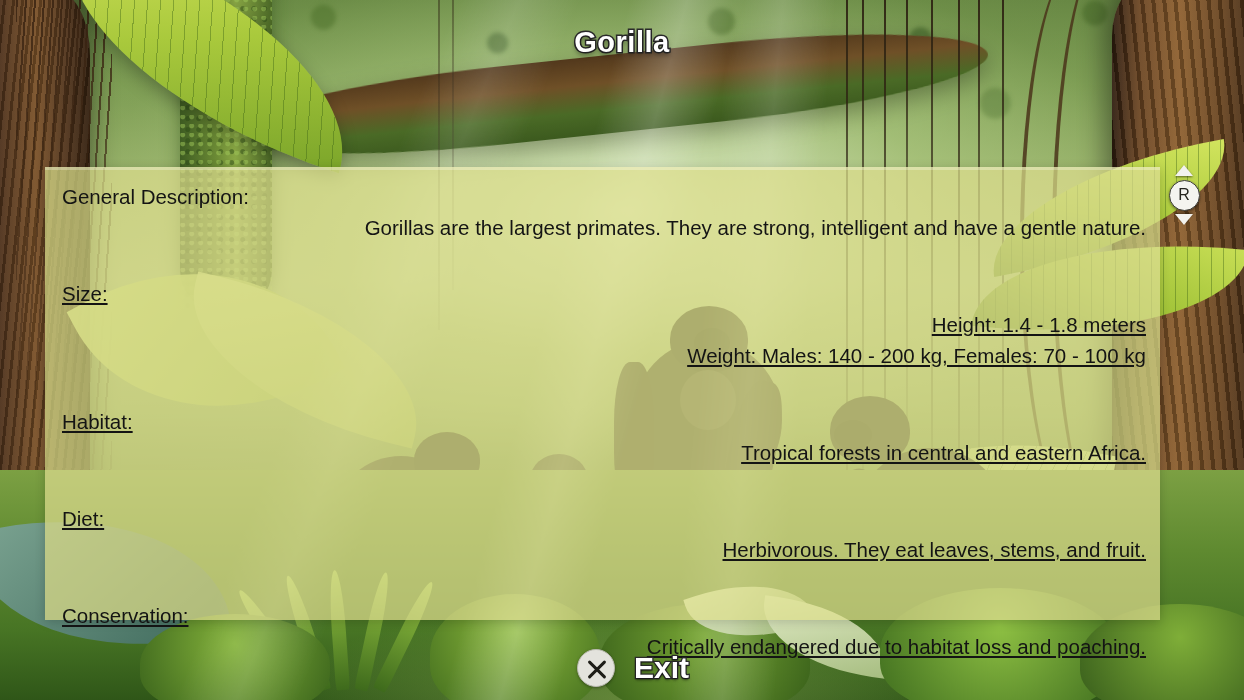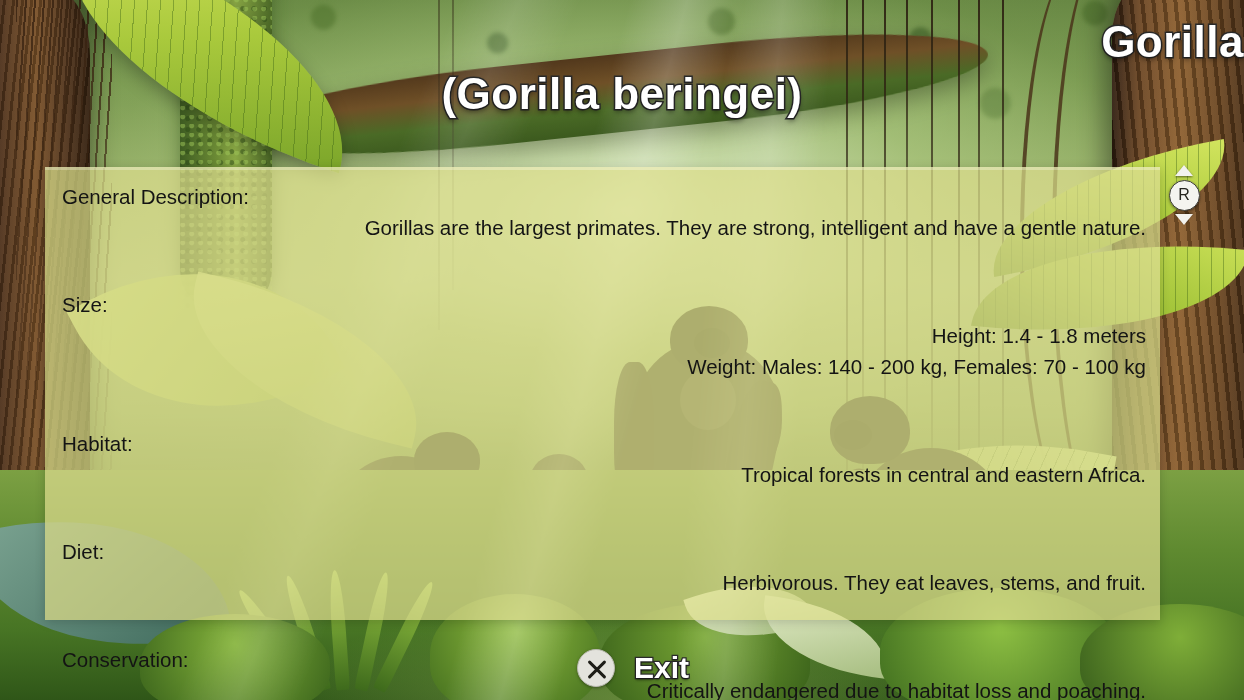--- a/index.html
+++ b/index.html
@@ -207,36 +207,36 @@
     background:rgba(255,255,255,.28);
   }
   .panel-inner{
     position:absolute; left:17px; top:14px; right:14px; bottom:10px;
     color:#141414;
     font-size:20.5px;
     line-height:31px;
     white-space:pre-wrap;
   }
   .sec{ margin:0; }
-  .sec + .sec{ margin-top:46px; }
+  .sec + .sec{ margin-top:35px;text-decoration:underline; }
   .sec-label{ display:block; }
   .sec-line{ display:block;text-align:right; }
 
   
   #title-block{
     position:absolute; left:0; top:16px; width:1244px;
     text-align:center; pointer-events:none;
   }
   .title-line{
     font-weight:bold; color:#ffffff; letter-spacing:.5px;
     -webkit-text-stroke:3px #2b2b2b;
     paint-order:stroke fill;
     text-shadow:0 3px 5px rgba(0,0,0,.45);
   }
-  #title-main{ font-size:44px; line-height:52px;text-align:right; }
+  #title-main{ font-size:29px; line-height:52px; }
   #title-sci{ font-size:44px; line-height:52px; }
 
   
   #r-control{
     position:absolute; left:1168px; top:165px; width:32px; height:60px;
     display:flex; flex-direction:column; align-items:center; justify-content:space-between;
   }
   .chev{ width:0; height:0; }
   .chev-up{
     border-left:9px solid transparent; border-right:9px solid transparent;
@@ -367,21 +367,20 @@
     <div class="bigleaf" style="left:690px;bottom:58px;width:120px;height:62px;background:linear-gradient(160deg,#dfe9c0,#9fb878);transform:rotate(-18deg);"></div>
     <div class="bigleaf" style="left:760px;bottom:30px;width:130px;height:66px;background:linear-gradient(160deg,#e3ecc8,#a6bd80);transform:rotate(8deg);"></div>
     <div class="shrub" style="left:880px;width:240px;height:126px;background:radial-gradient(circle at 50% 30%,#8ec043,#3c6a1d);"></div>
     <div class="shrub" style="left:1080px;width:200px;height:110px;background:radial-gradient(circle at 50% 30%,#7fae38,#34591a);"></div>
     <div class="shrub" style="left:140px;width:190px;height:100px;background:radial-gradient(circle at 50% 30%,#86b43c,#37601a);"></div>
   </div>
   <div class="shafts"></div>
 
   <div id="title-block">
     <div class="title-line" id="title-main">Gorilla</div>
-    <div class="title-line" id="title-sci">(Gorilla beringei)</div>
   </div>
 
   <div id="info-panel">
     <div class="panel-inner" id="panel-sections"><div class="sec"><span class="sec-label">General Description:</span><span class="sec-line">Gorillas are the largest primates. They are strong, intelligent and have a gentle nature.</span></div><div class="sec"><span class="sec-label">Size:</span><span class="sec-line">Height: 1.4 - 1.8 meters</span><span class="sec-line">Weight: Males: 140 - 200 kg, Females: 70 - 100 kg</span></div><div class="sec"><span class="sec-label">Habitat:</span><span class="sec-line">Tropical forests in central and eastern Africa.</span></div><div class="sec"><span class="sec-label">Diet:</span><span class="sec-line">Herbivorous. They eat leaves, stems, and fruit.</span></div><div class="sec"><span class="sec-label">Conservation:</span><span class="sec-line">Critically endangered due to habitat loss and poaching.</span></div></div>
   </div>
 
   <div id="r-control">
     <div class="chev chev-up"></div>
     <div id="r-button">R</div>
     <div class="chev chev-down"></div>

